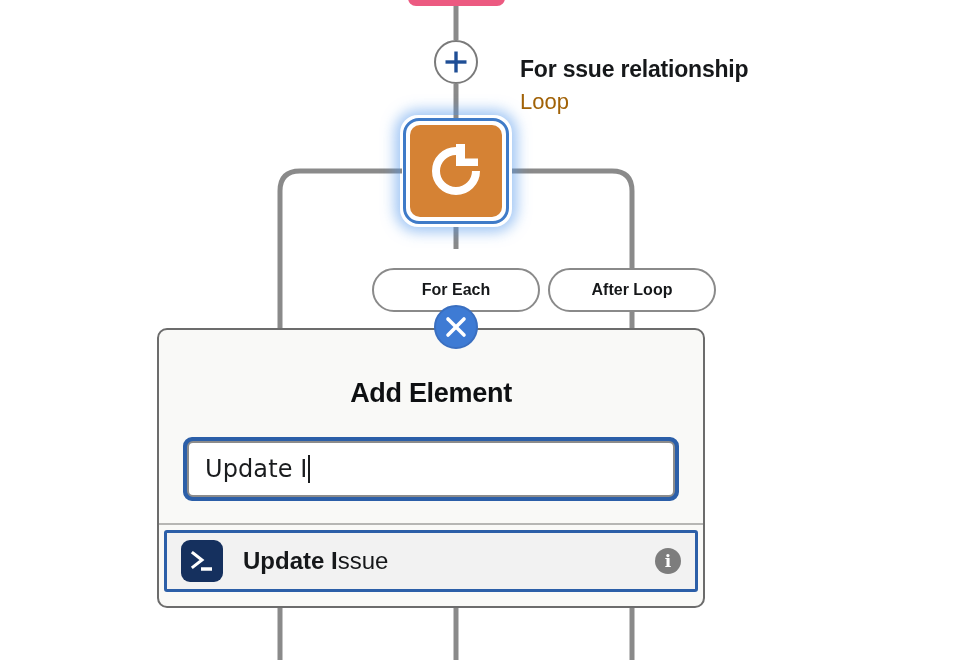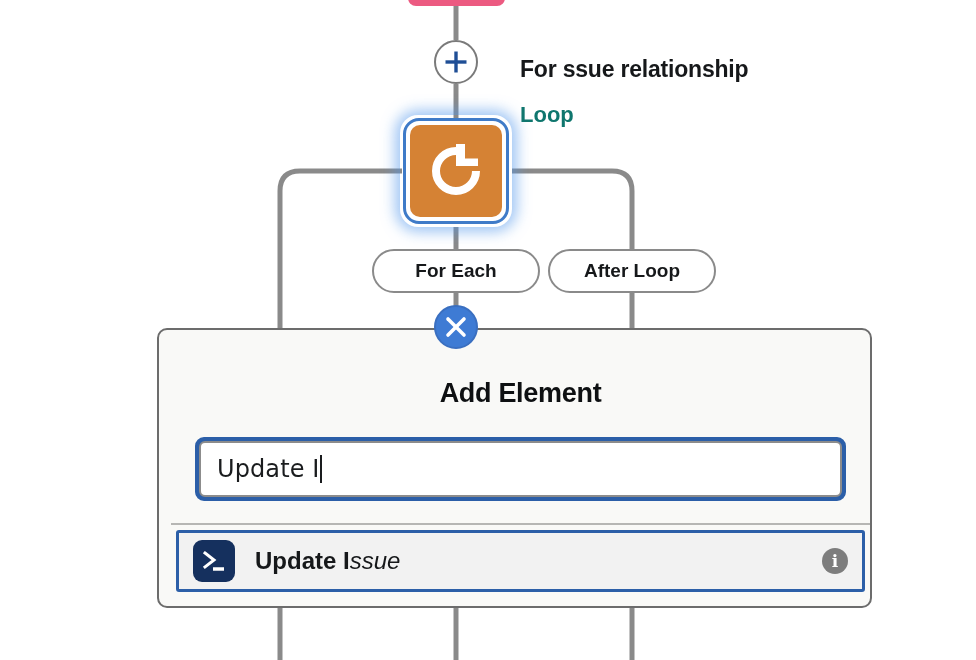--- a/index.html
+++ b/index.html
@@ -105,59 +105,59 @@
   }
   .node-caption .cap-title {
     font-size: 23px;
     font-weight: bold;
     color: #16181A;
     letter-spacing: -0.2px;
     white-space: nowrap;
   }
   .node-caption .cap-sub {
     font-size: 22px;
-    font-weight: bold;
-    color: #0f766e;
-    margin-top: 19px;
+    font-weight: normal;
+    color: #a16207;
+    margin-top: 6px;
     white-space: nowrap;
   }
 
   
   .pill {
     position: absolute;
     height: 44px;
     box-sizing: border-box;
     background: #ffffff;
     border: 2px solid #8A8A8A;
     border-radius: 22px;
     display: flex;
     align-items: center;
     justify-content: center;
-    font-size: 19px;
+    font-size: 16px;
     font-weight: bold;
     color: #16181A;
     padding: 0 18px;
     white-space: nowrap;
+    margin-top: 19px;
   }
   #pill-for-each { left: 372px; top: 249px; width: 168px; }
   #pill-after-last { left: 548px; top: 249px; width: 168px; }
 
   
   .dialog {
     position: absolute;
     left: 157px;
     top: 328px;
-    width: 715px;
+    width: 548px;
     height: 280px;
     box-sizing: border-box;
     background: #F9F9F7;
     border: 2px solid #6C6C6C;
     border-radius: 10px;
     overflow: hidden;
-    padding-left: 12px;
   }
   .dialog-title {
     text-align: center;
     font-size: 27px;
     font-weight: bold;
     color: #0E1012;
     margin-top: 48px;
     letter-spacing: -0.3px;
   }
   .search-ring {
@@ -219,21 +219,21 @@
   }
   .result-icon svg { display: block; }
   .result-label {
     margin-left: 20px;
     font-size: 24px;
     color: #16181A;
     flex: 1 1 auto;
     white-space: nowrap;
   }
   .result-label .match { font-weight: bold; }
-  .result-label .rest { font-weight: normal; font-style: italic; }
+  .result-label .rest { font-weight: normal; }
   .info-icon {
     width: 26px;
     height: 26px;
     border-radius: 50%;
     background: #7D7D7D;
     color: #ffffff;
     font-size: 17px;
     font-weight: bold;
     font-family: "DejaVu Serif", serif;
     display: flex;

